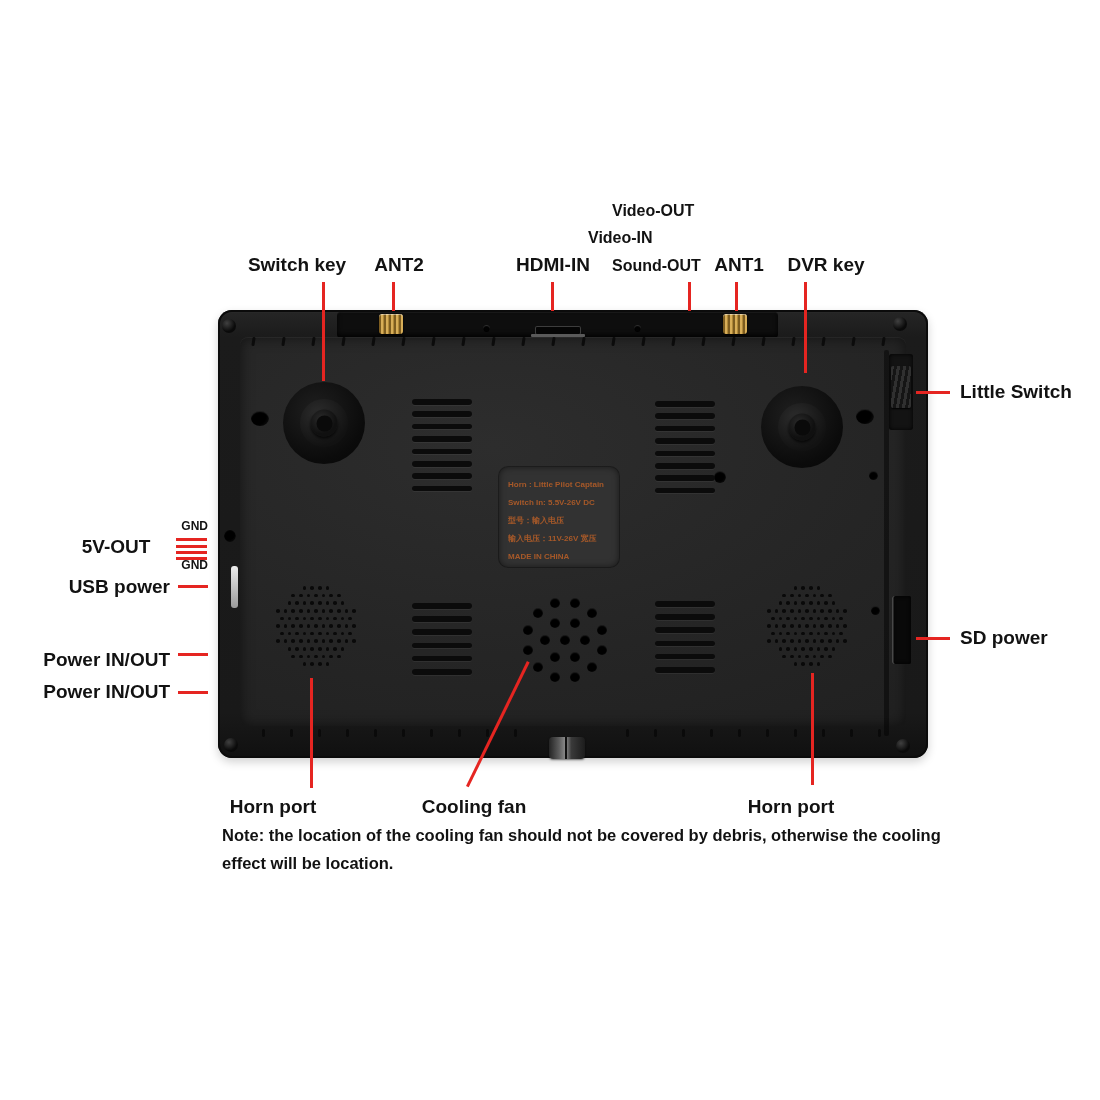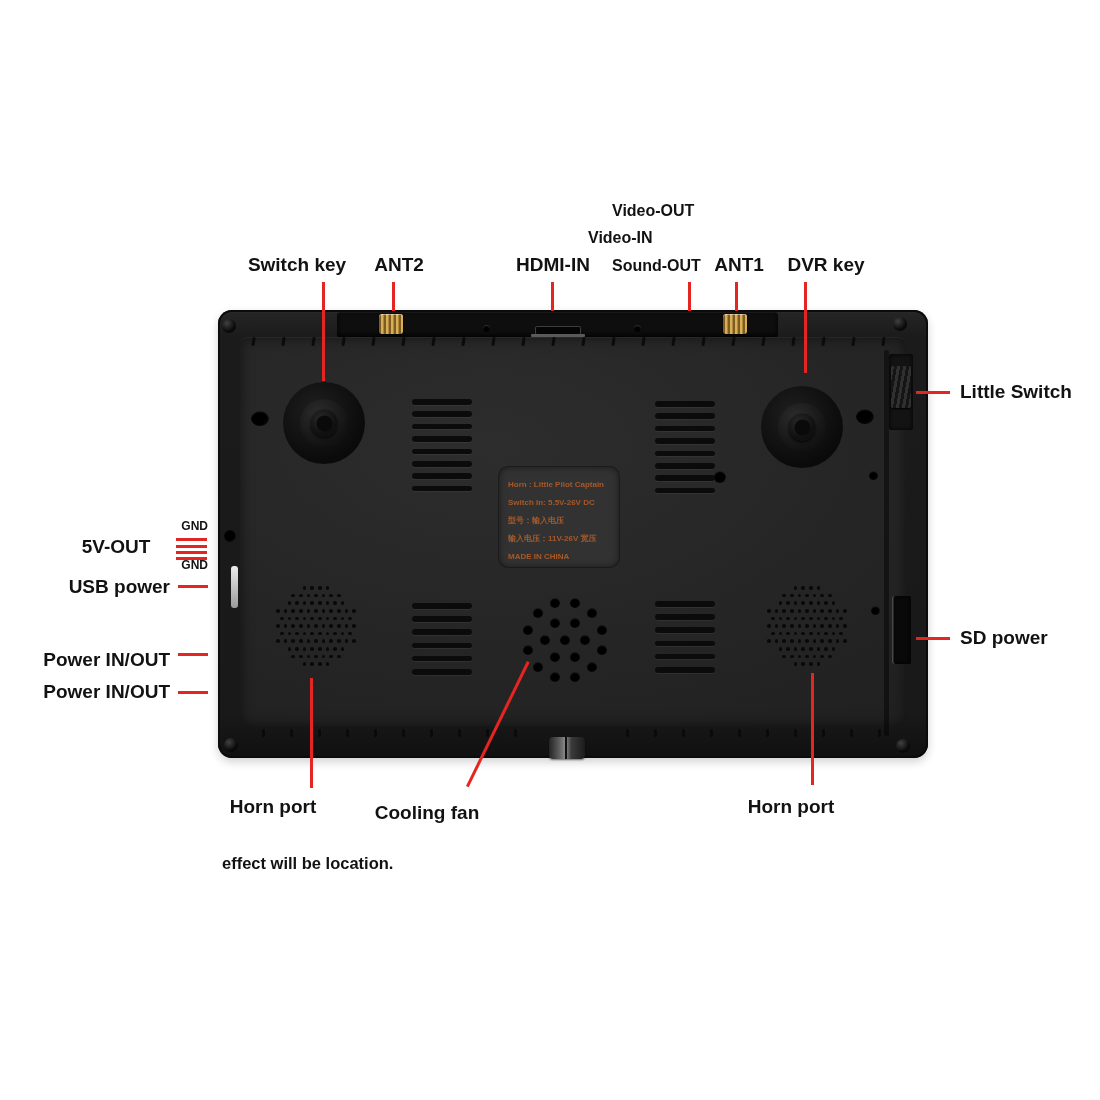--- a/index.html
+++ b/index.html
@@ -156,23 +156,24 @@
   <div class="label" style="left:960px;top:628px;">SD power</div>
 
   <div class="label tiny rt" style="left:150px;top:520px;width:58px;">GND</div>
   <div class="label rt" style="left:60px;top:537px;width:112px;text-align:center;">5V-OUT</div>
   <div class="label tiny rt" style="left:150px;top:559px;width:58px;">GND</div>
   <div class="label rt" style="left:30px;top:577px;width:140px;">USB power</div>
   <div class="label rt" style="left:20px;top:650px;width:150px;">Power IN/OUT</div>
   <div class="label rt" style="left:20px;top:682px;width:150px;">Power IN/OUT</div>
 
   <div class="label center" style="left:273px;top:797px;">Horn port</div>
-  <div class="label center" style="left:427px;top:797px;margin-top:6px;">Cooling fan</div>
+  <div class="label center" style="left:474px;top:797px;">Cooling fan</div>
   <div class="label center" style="left:791px;top:797px;">Horn port</div>
 
+  <div class="label" style="left:222px;top:827px;font-size:16.5px;">Note: the location of the cooling fan should not be covered by debris, otherwise the cooling</div>
   <div class="label" style="left:222px;top:855px;font-size:16.5px;">effect will be location.</div>
 
 <div class="slat" style="left: 412px; top: 399px;"></div>
     <div class="slat" style="left: 412px; top: 411.4px;"></div>
     <div class="slat" style="left: 412px; top: 423.8px;"></div>
     <div class="slat" style="left: 412px; top: 436.2px;"></div>
     <div class="slat" style="left: 412px; top: 448.6px;"></div>
     <div class="slat" style="left: 412px; top: 461px;"></div>
     <div class="slat" style="left: 412px; top: 473.4px;"></div>
     <div class="slat" style="left: 412px; top: 485.8px;"></div>

